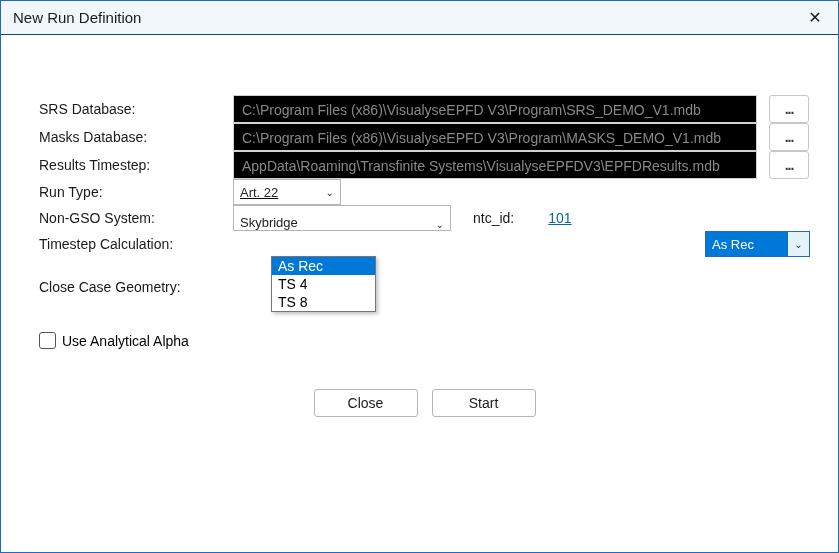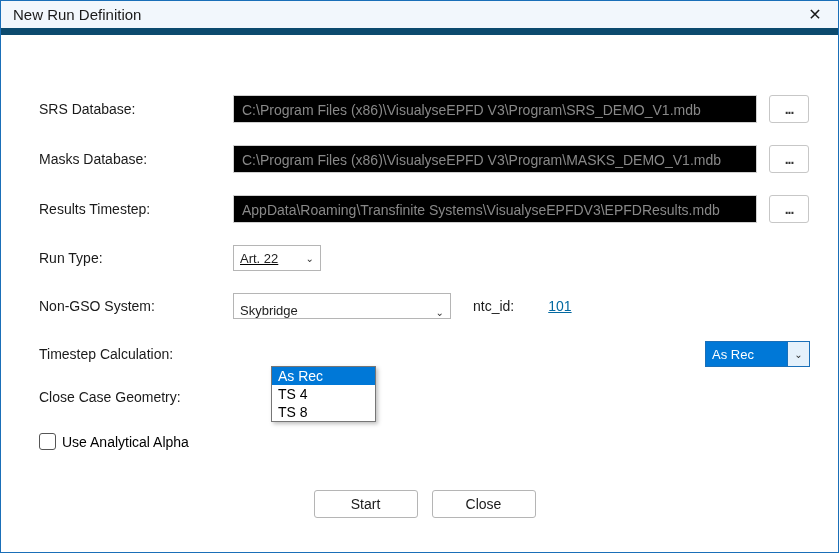--- a/index.html
+++ b/index.html
@@ -12,21 +12,21 @@
   .window {
     width: 839px;
     height: 553px;
     border: 1px solid #1a6fb8;
     background: #fff;
     position: relative;
   }
   .titlebar {
     height: 34px;
     background: #f2f7fc;
-    border-bottom: 7px solid #0c4a6e;
+    border-bottom: 1px solid #0c4a6e;
     display: flex;
     align-items: center;
     padding: 0 0 0 12px;
   }
   .titlebar .title {
     font-size: 15px;
     color: #1a1a1a;
     flex: 1;
   }
   .titlebar .close-btn {
@@ -38,21 +38,20 @@
     cursor: pointer;
   }
   .close-x { font-size: 16px; color: #1a1a1a; line-height: 1; }
 
   .body {
     padding: 60px 28px 20px 38px;
   }
   .row {
     display: flex;
     align-items: center;
-    margin-bottom: 22px;
     position: relative;
   }
   .row.label-col .label {
     width: 194px;
     color: #1a1a1a;
   }
   .row .label { min-width: 194px; }
   .path-input {
     flex: 0 0 524px;
     height: 28px;
@@ -77,21 +76,21 @@
     display: flex;
     align-items: center;
     justify-content: center;
     cursor: pointer;
     color: #333;
     font-weight: 800;
     letter-spacing: -1px;
   }
 
   .select-small {
-    width: 88px;
+    width: 108px;
     height: 26px;
     border: 1px solid #b5b5b5;
     background: #fff;
     display: flex;
     align-items: center;
     padding: 0 6px;
     position: relative;
     text-decoration: underline;
   }
   .select-med {
@@ -158,21 +157,21 @@
     background: #0078d7;
     color: #fff;
   }
 
   .ntc-label { margin-left: 22px; color: #1a1a1a; }
   .ntc-val { margin-left: 34px; color: #0369a1; text-decoration: underline; }
 
   .checkbox-wrap {
     display: flex;
     align-items: center;
-    margin-top: 28px;
+    margin-top: 37px;
   }
   .checkbox {
     width: 17px;
     height: 17px;
     border: 1px solid #555;
     border-radius: 3px;
     margin-right: 6px;
     background: #fff;
   }
 
@@ -263,18 +262,18 @@
     <div class="row label-col">
       <span class="label">Close Case Geometry:</span>
     </div>
 
     <div class="checkbox-wrap">
       <div class="checkbox"></div>
       <span>Use Analytical Alpha</span>
     </div>
 
     <div class="footer-btns">
+      <div class="btn">Close</div>
       <div class="btn">Start</div>
-      <div class="btn">Close</div>
     </div>
 
   </div>
 </div>
 
 </body></html>

